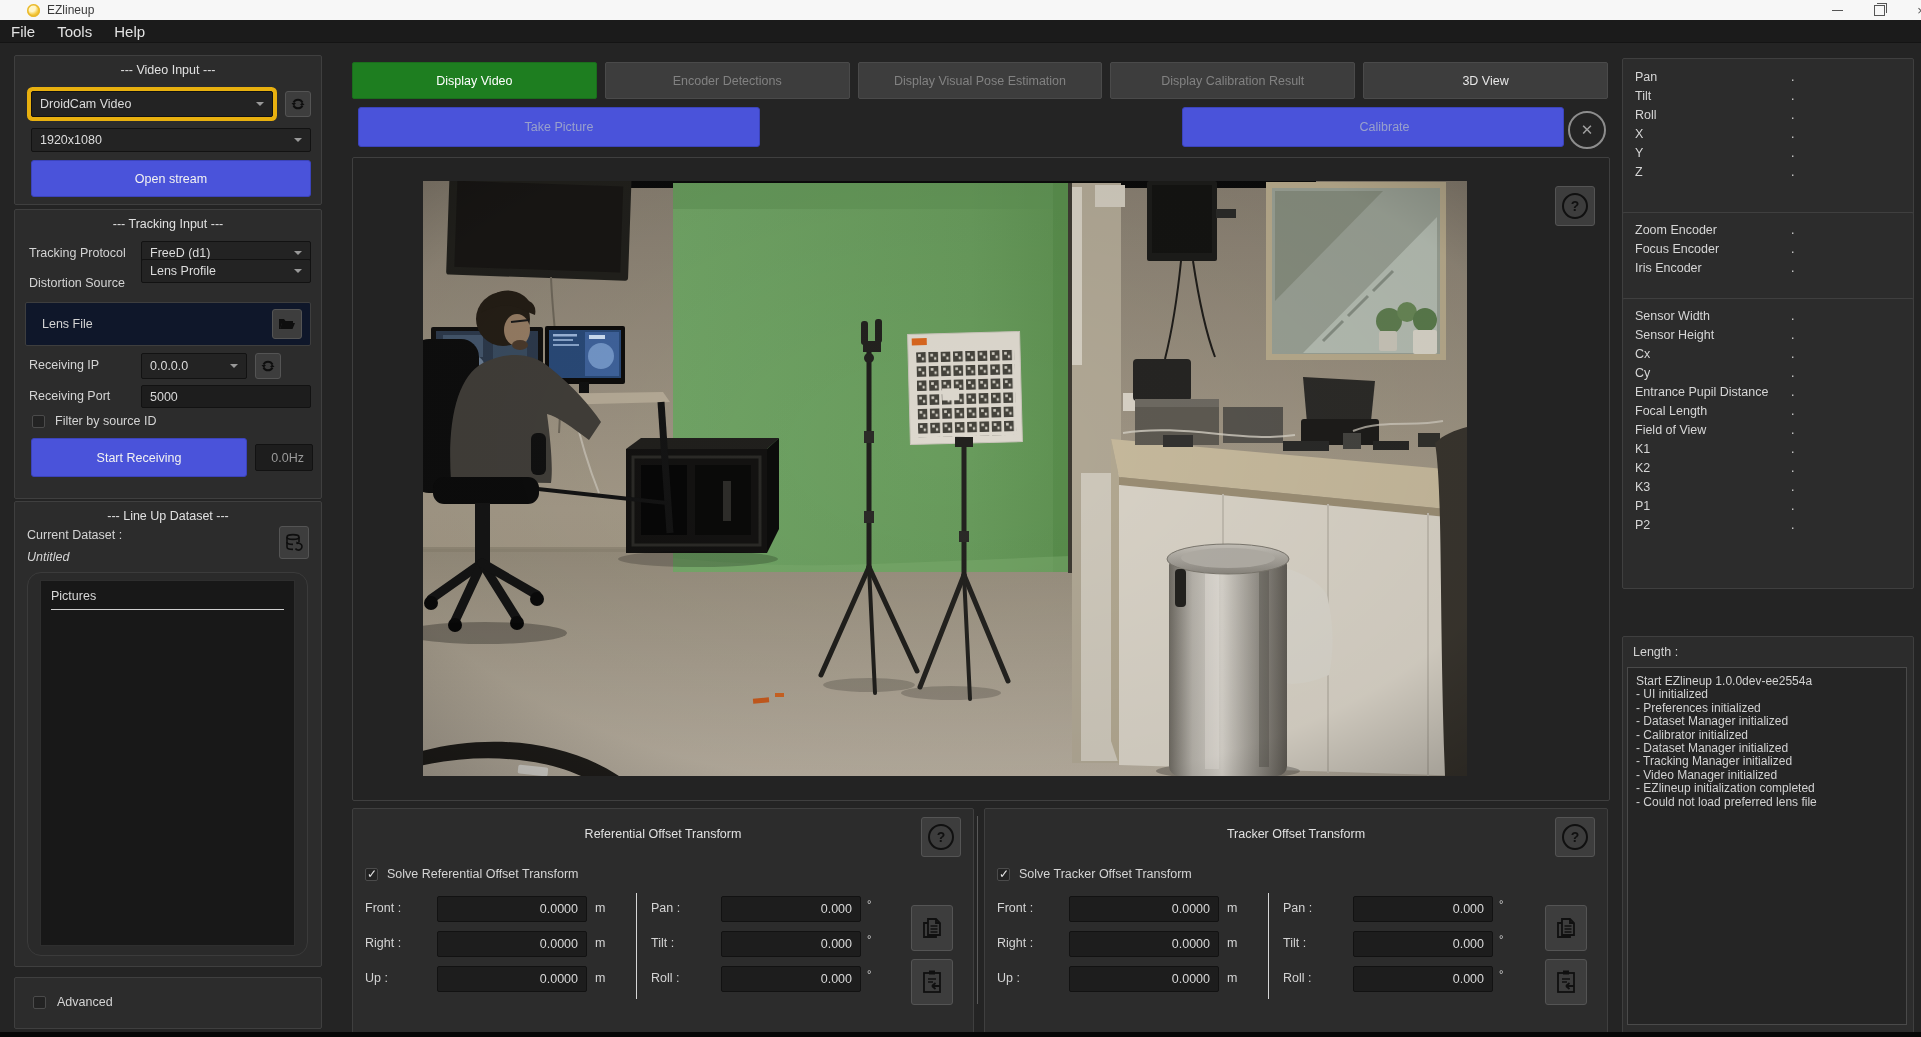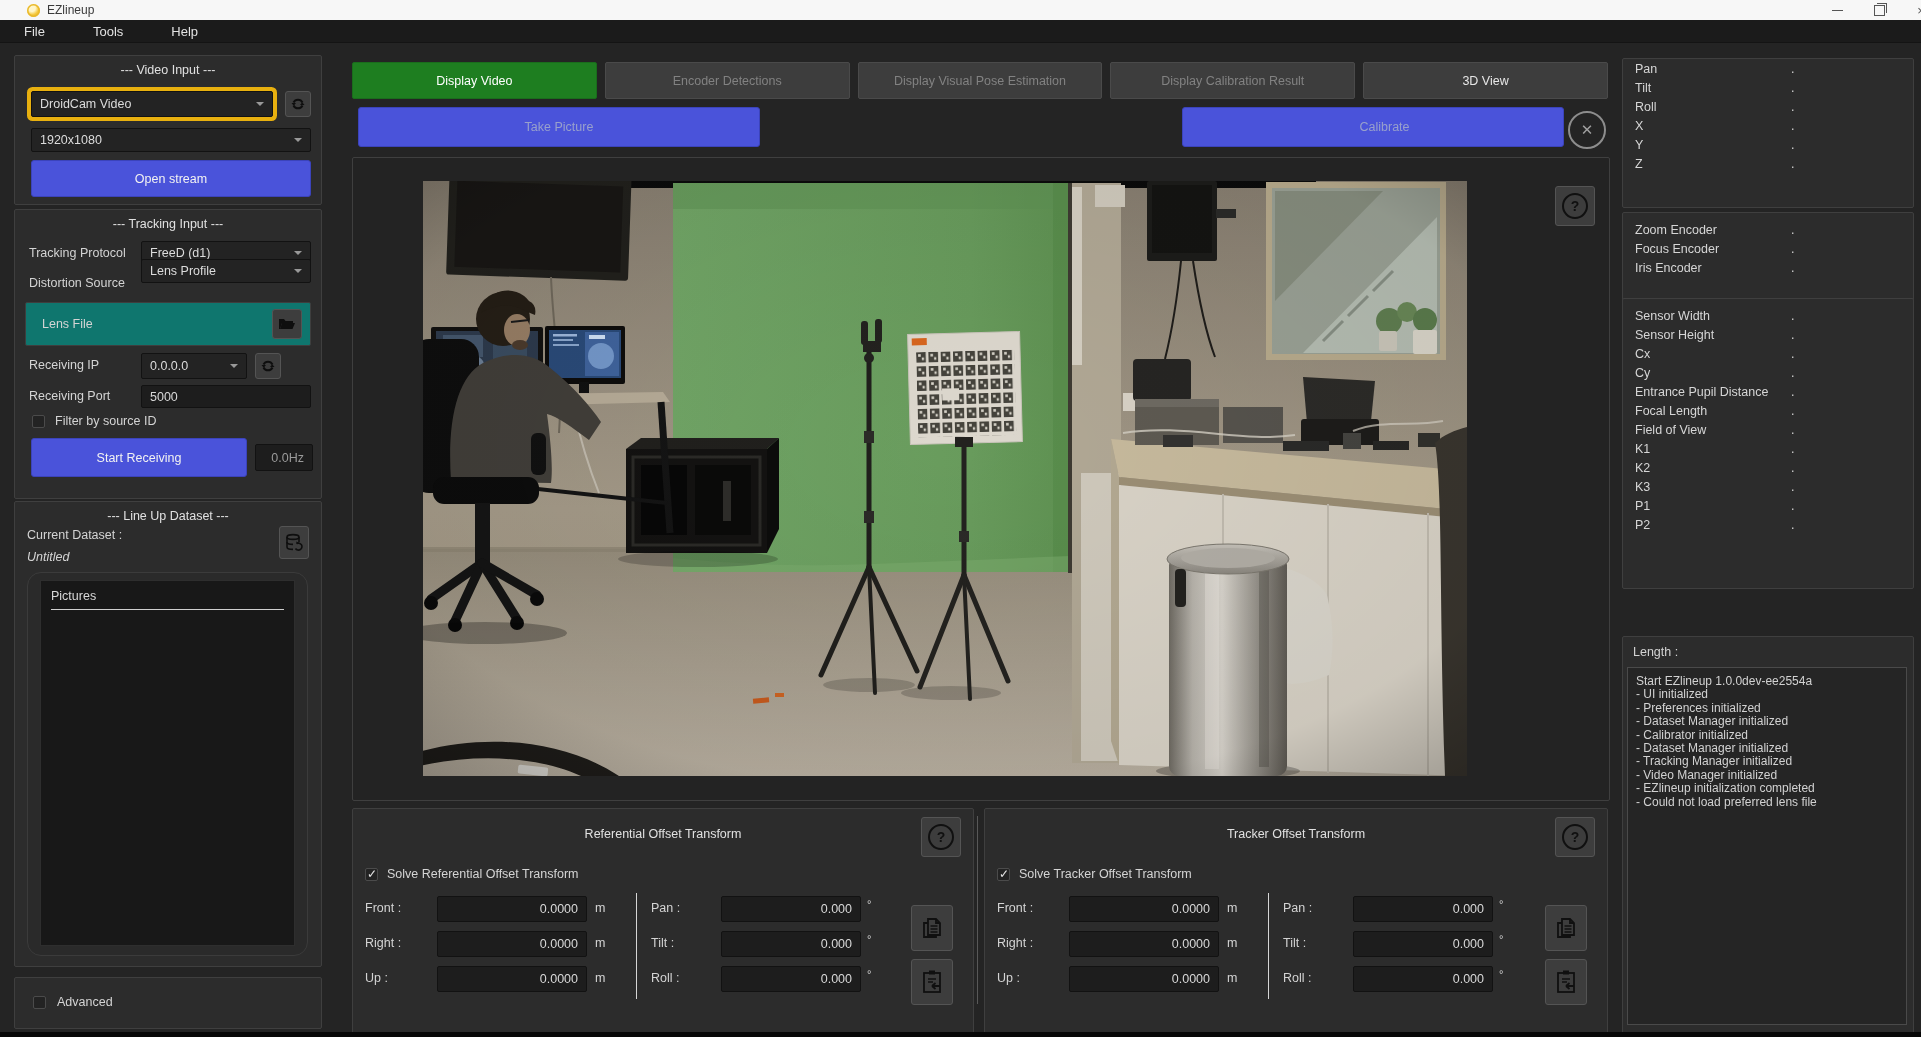--- a/index.html
+++ b/index.html
@@ -16,21 +16,21 @@
     box-shadow:inset 0 0 0 1.5px #e9b92c;}
   .apptitle{font-size:12px;color:#3a3a3a;}
   .wctl{margin-left:auto;display:flex;height:100%;}
   .wbtn{width:42px;height:100%;display:flex;align-items:center;justify-content:center;color:#555;}
   .wbtn .bar{width:11px;height:1px;background:#555;}
   .wbtn .sq{width:9px;height:9px;border:1px solid #555;position:relative;background:#f7f7f7;}
   .wbtn .sq::before{content:'';position:absolute;left:2px;top:-3px;width:9px;height:9px;border:1px solid #555;border-left:none;border-bottom:none;}
   .wbtn.close-x{font-size:13px;}
   
   .menubar{left:0;top:20px;width:1921px;height:22px;background:#1b1b1b;display:flex;align-items:center;border-bottom:1px solid #141414;}
-  .menuitem{padding:0 24px;font-size:13px;color:#e2e2e2;height:100%;display:flex;align-items:center;text-align:right;}
+  .menuitem{padding:0 11px;font-size:15px;color:#e2e2e2;height:100%;display:flex;align-items:center;text-align:right;}
   
   .panel{position:absolute;background:#2c2c2c;border:1px solid #3f3f3f;border-radius:2px;}
   .sec-title{text-align:center;font-size:12.5px;color:#e0e0e0;padding-top:7px;white-space:nowrap;}
   .lbl{position:absolute;font-size:12.5px;color:#d4d4d4;white-space:nowrap;}
   .dd{position:absolute;background:#232323;border:1px solid #121212;border-radius:2px;color:#dcdcdc;
       font-size:12.5px;display:flex;align-items:center;padding:0 20px 0 8px;box-sizing:border-box;}
   .dd::after{content:'';position:absolute;right:8px;top:50%;margin-top:-2px;
       border:4px solid transparent;border-top-color:#999;}
   .btn{position:absolute;background:#4a53da;border:1px solid #3b43bb;border-radius:3px;color:#f2f2f2;
       font-size:12.5px;display:flex;align-items:center;justify-content:center;box-sizing:border-box;}
@@ -114,21 +114,21 @@
 <div class="panel" style="left:14px;top:209px;width:306px;height:288px;">
   <div class="sec-title">--- Tracking Input ---</div>
   <div class="lbl" style="left:14px;top:36px;">Tracking Protocol</div>
   <div class="dd" style="left:126px;top:31px;width:170px;height:24px;">
     <span>FreeD (d1)</span>
   </div>
   <div class="lbl" style="left:14px;top:66px;">Distortion Source</div>
   <div class="dd" style="left:126px;top:49px;width:170px;height:24px;">
     <span>Lens Profile</span>
   </div>
-  <div style="position:absolute;left:10px;top:92px;width:286px;height:44px;background:#0f766e;border:1px solid #3e3e3e;border-radius:2px;box-sizing:border-box;">
+  <div style="position:absolute;left:10px;top:92px;width:286px;height:44px;background:#0f172a;border:1px solid #3e3e3e;border-radius:2px;box-sizing:border-box;">
     <div class="lbl" style="left:16px;top:14px;">Lens File</div>
     <div class="iconbtn" style="right:8px;top:6px;width:30px;height:30px;">
       <svg width="18" height="16" viewBox="0 0 18 16">
         <path d="M1 3 h5 l1.5 2 H15 v2 H4 L2 13 H1 Z" fill="#0e0e0e"></path>
         <path d="M4 7 h13 l-2.5 6 H2 Z" fill="#0e0e0e"></path>
       </svg>
     </div>
   </div>
   <div class="lbl" style="left:14px;top:148px;">Receiving IP</div>
   <div class="dd" style="left:126px;top:143px;width:106px;height:26px;">
@@ -489,21 +489,21 @@
   <div class="iconbtn" style="left:560px;top:150px;width:42px;height:46px;">
     <svg width="22" height="26" viewBox="0 0 22 26">
       <rect x="3" y="4" width="16" height="19" fill="none" stroke="#101010" stroke-width="1.8"></rect>
       <rect x="8" y="1.5" width="6" height="4" fill="#101010"></rect>
       <path d="M7 10 h8 M7 13 h5" stroke="#101010" stroke-width="1.4"></path>
       <path d="M19 17 h-8 M11 17 l3.5 -3 M11 17 l3.5 3" stroke="#101010" stroke-width="1.8" fill="none"></path>
     </svg>
   </div>
 </div>
 
-<div class="panel" style="left:1622px;top:58px;width:290px;height:148px;">
+<div class="panel" style="left:1622px;top:58px;width:290px;height:148px;padding-top:8px;">
   <div class="rrow">
       <span>Pan</span>
       <span class="val">.</span>
     </div>
   <div class="rrow">
       <span>Tilt</span>
       <span class="val">.</span>
     </div>
   <div class="rrow">
       <span>Roll</span>

